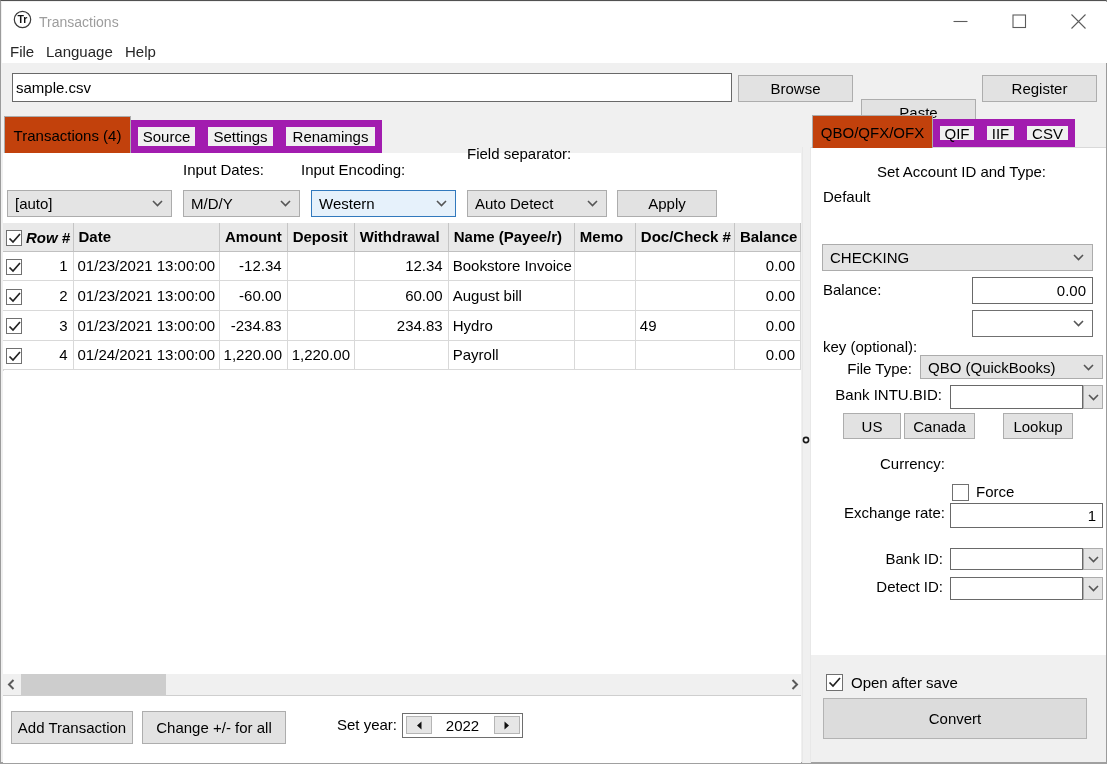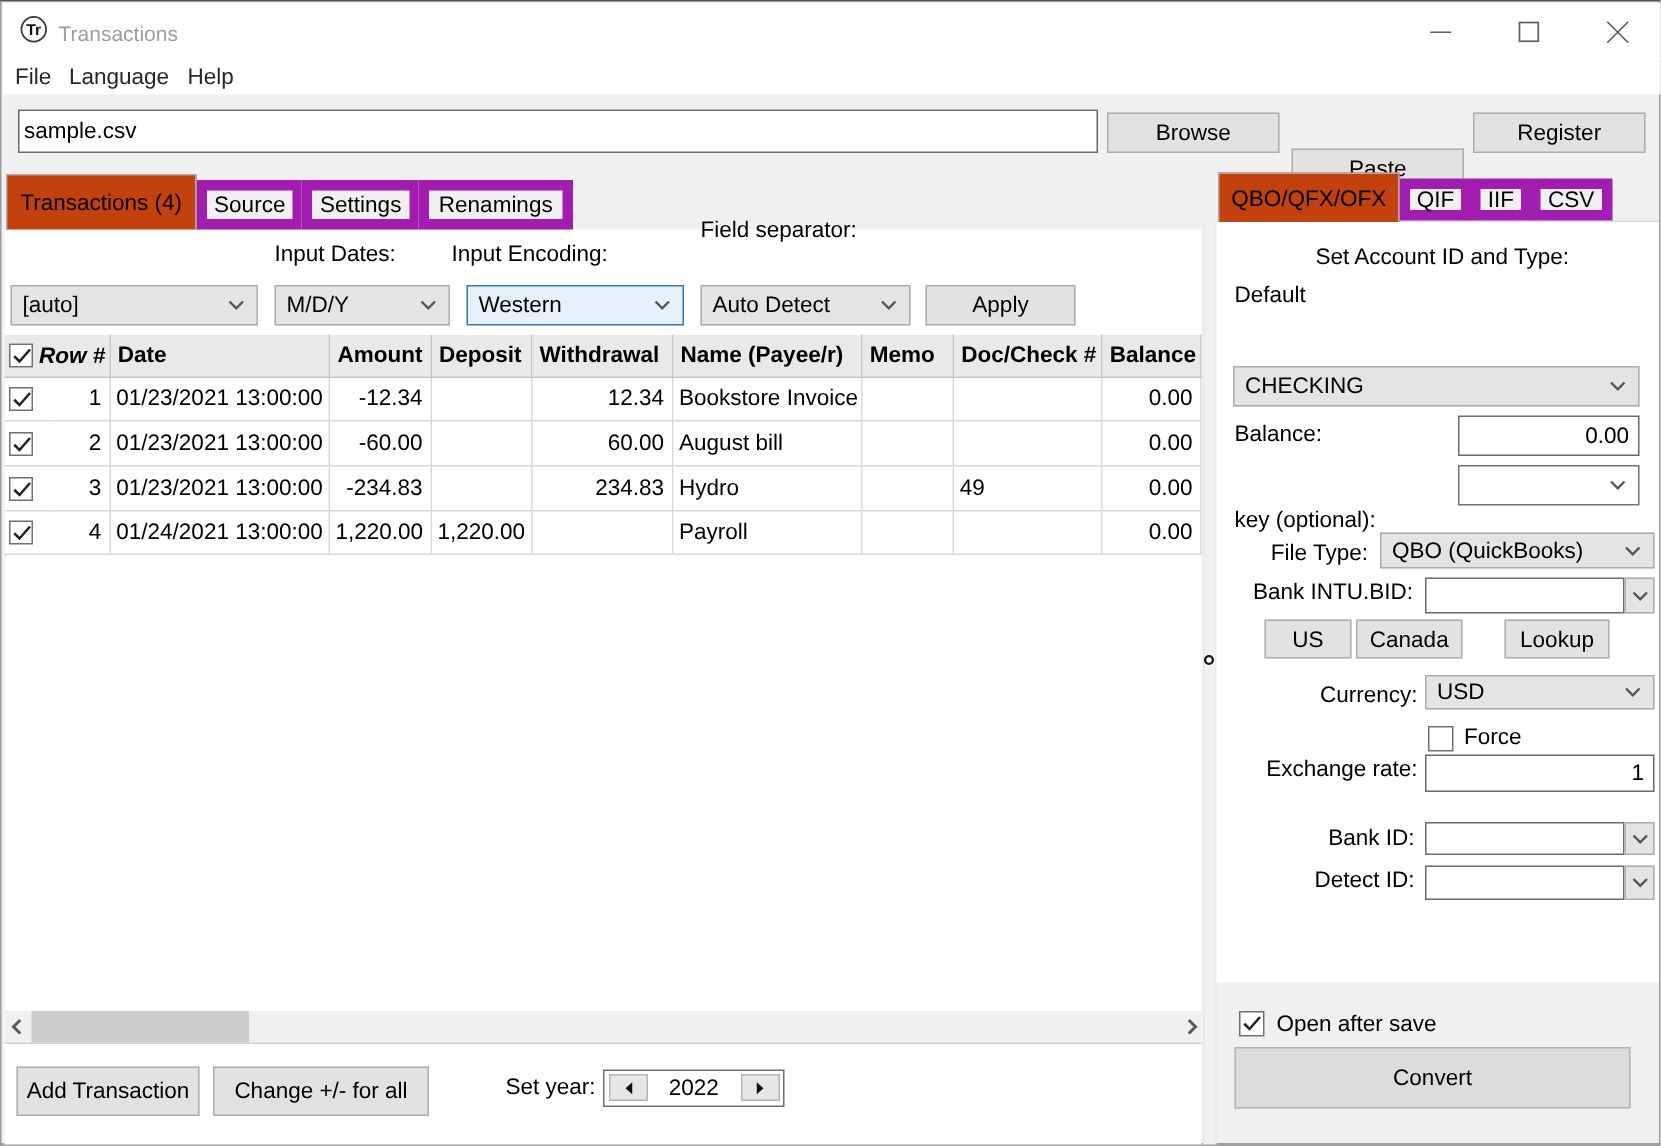--- a/index.html
+++ b/index.html
@@ -271,26 +271,20 @@
   <div class="combo" style="left:1082px; top:384px; width:20px; height:24px; justify-content:center;">
     <svg width="11" height="7" viewBox="0 0 11 7">
         <path d="M1 1 L5.5 5.5 L10 1" stroke="#555" stroke-width="1.6" fill="none"></path>
       </svg>
   </div>
   <div class="btn" style="left:842px; top:412px; width:58px; height:26px;">US</div>
   <div class="btn" style="left:903px; top:412px; width:71px; height:26px;">Canada</div>
   <div class="btn" style="left:1002px; top:412px; width:70px; height:26px;">Lookup</div>
 
   <div class="lbl" style="right:161px; top:454px;">Currency:</div>
-  <div class="combo" style="left:949px; top:449px; width:153px; height:23px;">
-    <div class="ctext">USD</div>
-    <svg class="chev" width="11" height="7" viewBox="0 0 11 7">
-        <path d="M1 1 L5.5 5.5 L10 1" stroke="#555" stroke-width="1.6" fill="none"></path>
-      </svg>
-  </div>
   <div class="cb" style="left:951px; top:483px; width:17px; height:17px;"></div>
   <div class="lbl" style="left:975px; top:482px;">Force</div>
   <div class="lbl" style="right:161px; top:503px;">Exchange rate:</div>
   <div class="tbox" style="left:949px; top:502px; width:153px; height:25px; justify-content:flex-end; padding-right:6px;">1</div>
 
   <div class="lbl" style="right:163px; top:549px;">Bank ID:</div>
   <div class="tbox" style="left:949px; top:547px; width:133px; height:22px;"></div>
   <div class="combo" style="left:1082px; top:547px; width:20px; height:22px; justify-content:center;">
     <svg width="11" height="7" viewBox="0 0 11 7">
         <path d="M1 1 L5.5 5.5 L10 1" stroke="#555" stroke-width="1.6" fill="none"></path>

